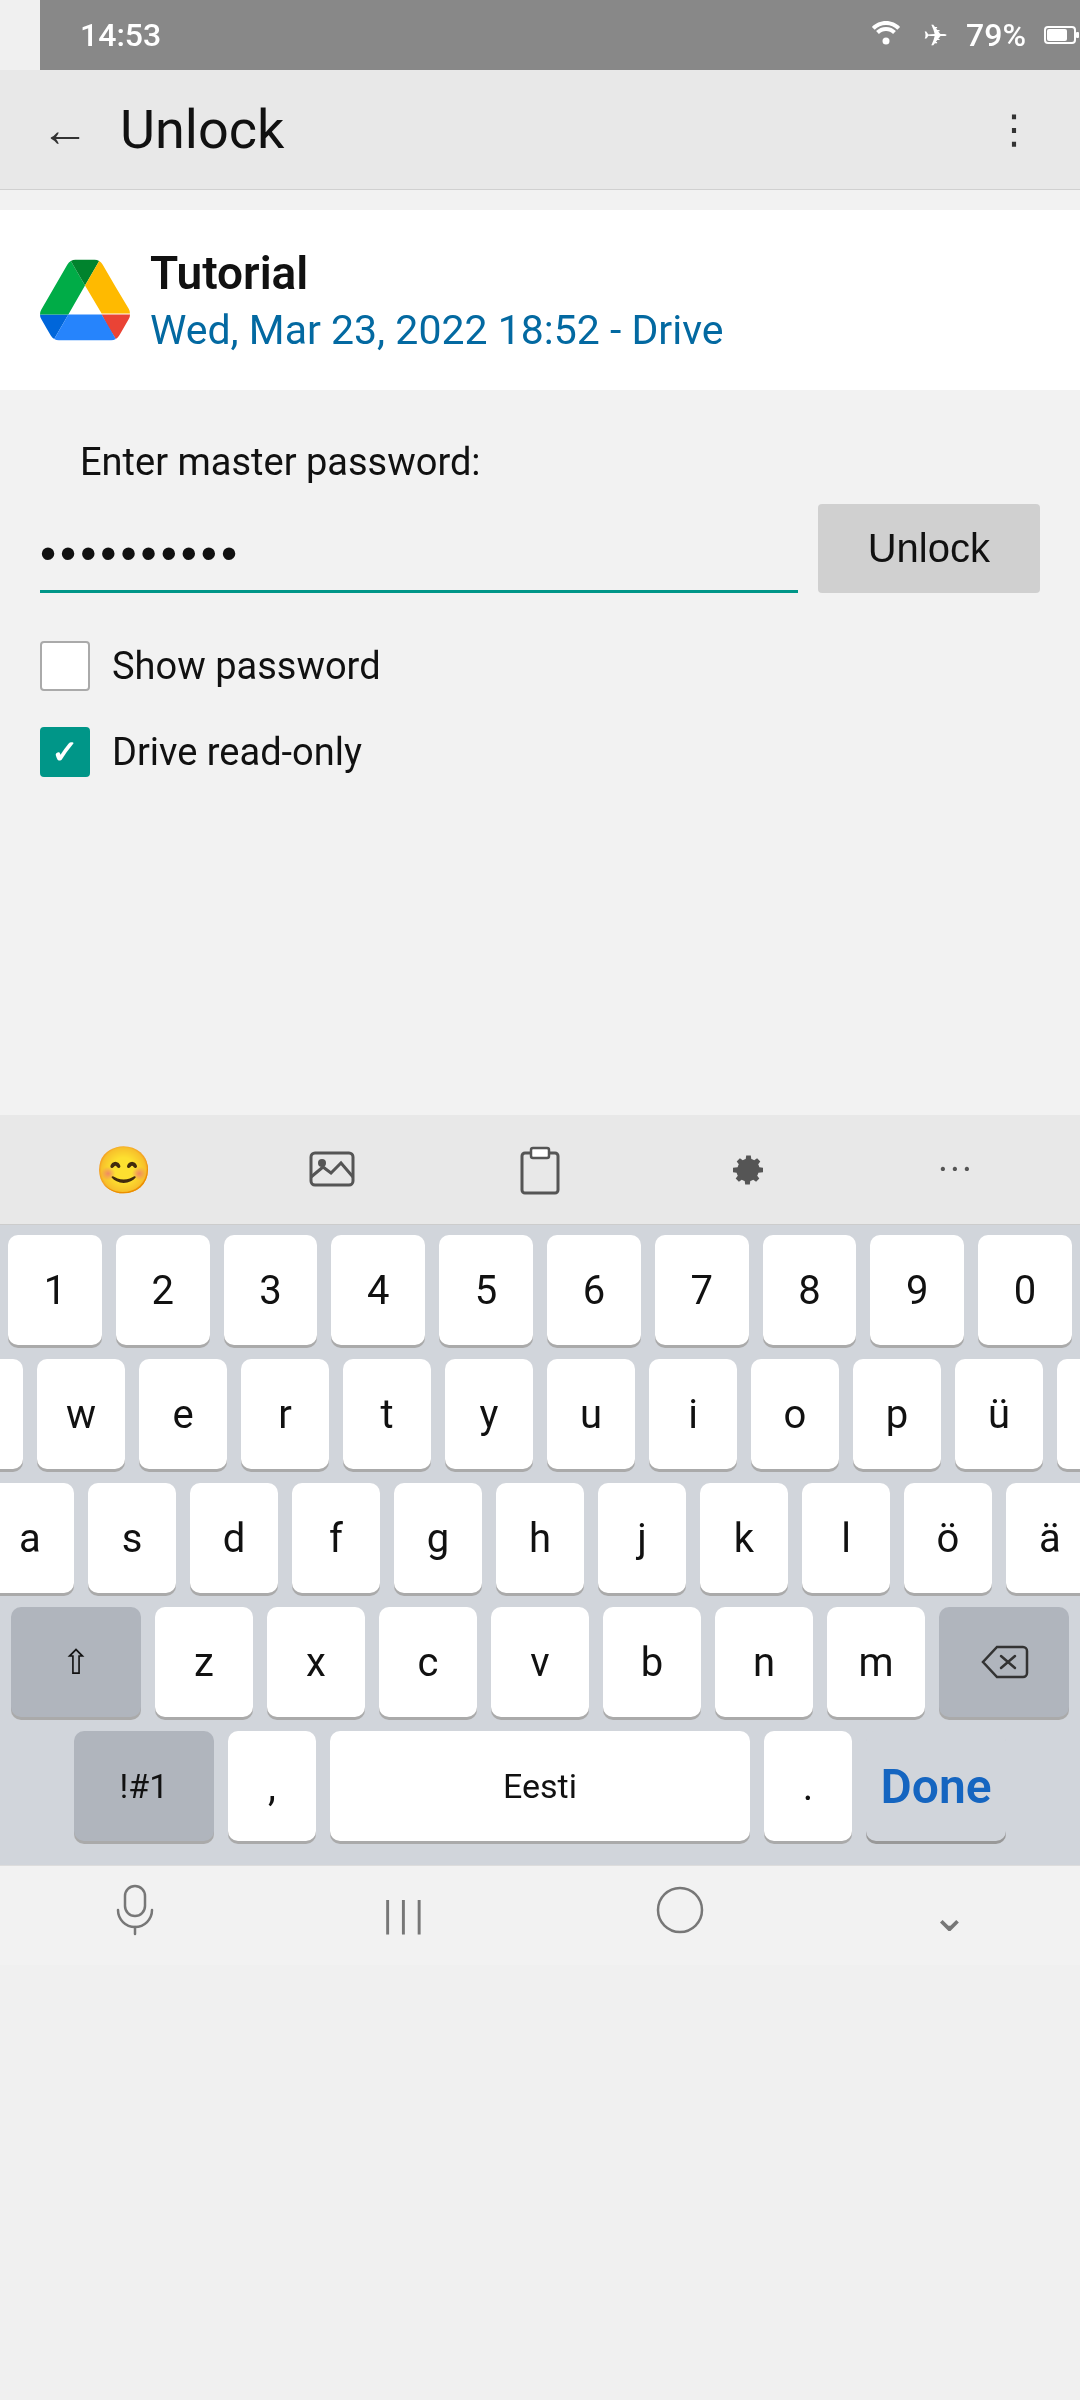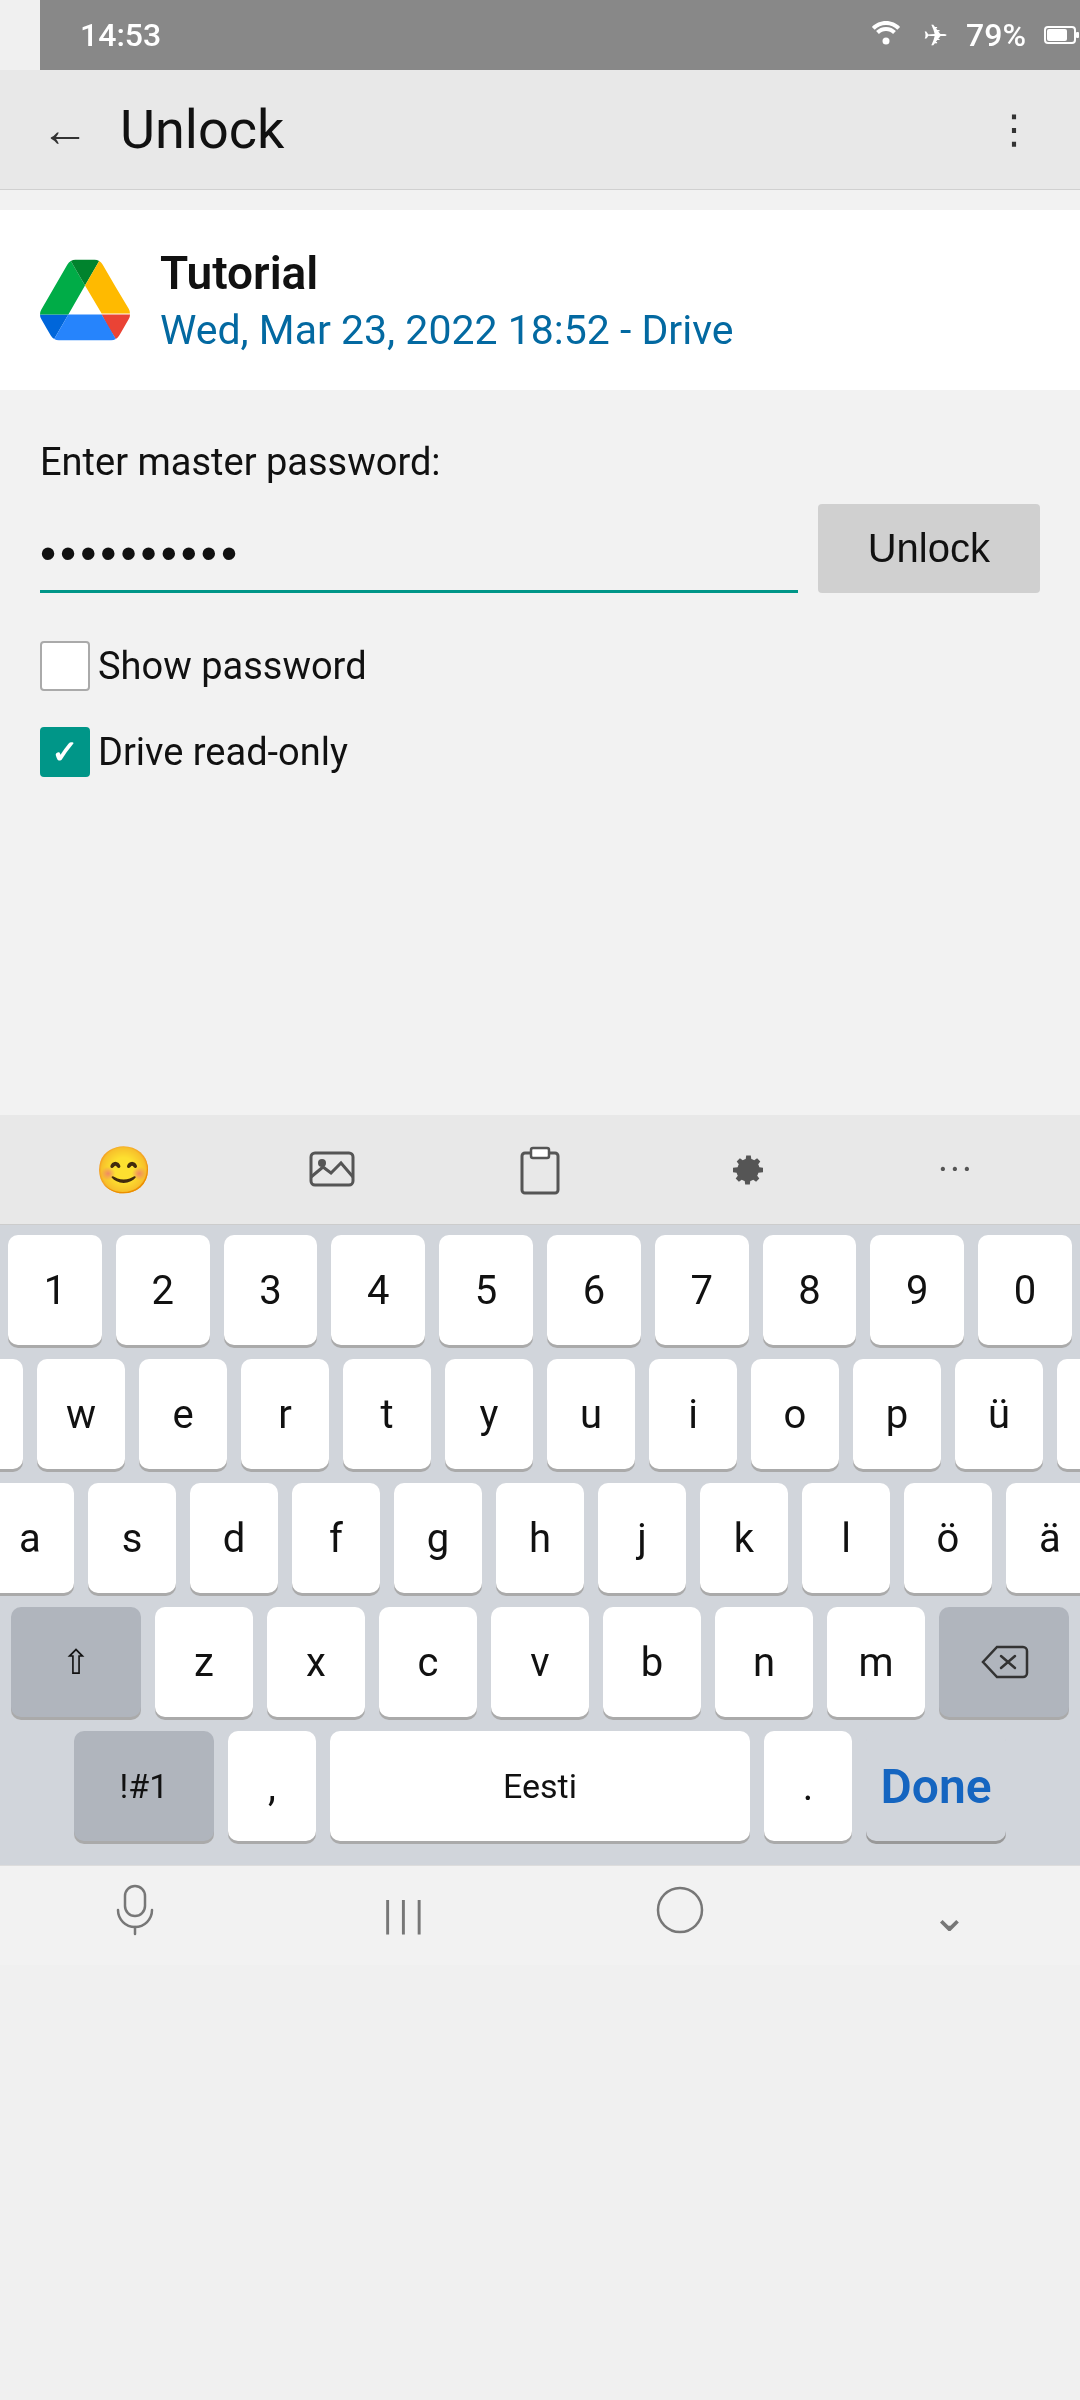--- a/index.html
+++ b/index.html
@@ -85,21 +85,21 @@
       padding: 20px 0;
     }
 
     
     .file-card {
       background: white;
       margin: 0 0 10px 0;
       padding: 36px 40px;
       display: flex;
       align-items: center;
-      gap: 30px;
+      gap: 20px;
     }
     .drive-logo {
       width: 90px;
       height: 90px;
       flex-shrink: 0;
     }
     .file-info { }
     .file-name {
       font-size: 46px;
       font-weight: 600;
@@ -113,20 +113,21 @@
 
     
     .password-section {
       background: #f2f2f2;
       padding: 40px 40px 0 40px;
     }
     .password-label {
       font-size: 38px;
       color: #111;
       margin-bottom: 20px;
+      margin-left: 40px;
     }
     .password-row {
       display: flex;
       align-items: flex-end;
       gap: 0;
       margin-bottom: 30px;
     }
     .password-input-wrap {
       flex: 1;
       border-bottom: 3px solid #009688;
@@ -150,21 +151,21 @@
       color: #111;
       cursor: pointer;
       margin-left: 20px;
       border-radius: 4px;
     }
 
     
     .checkbox-row {
       display: flex;
       align-items: center;
-      gap: 8px;
+      gap: 22px;
       padding: 18px 0;
       font-size: 38px;
       color: #111;
     }
     .checkbox-box {
       width: 50px;
       height: 50px;
       border: 2.5px solid #aaa;
       border-radius: 4px;
       display: flex;

